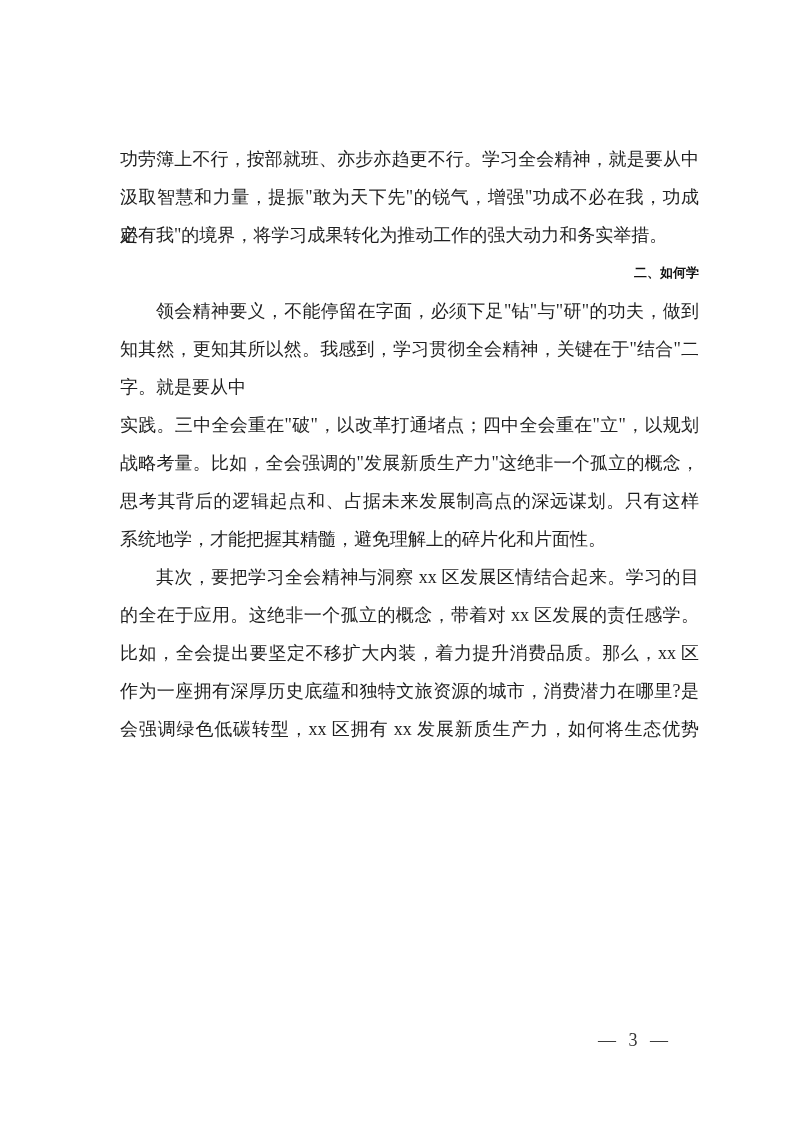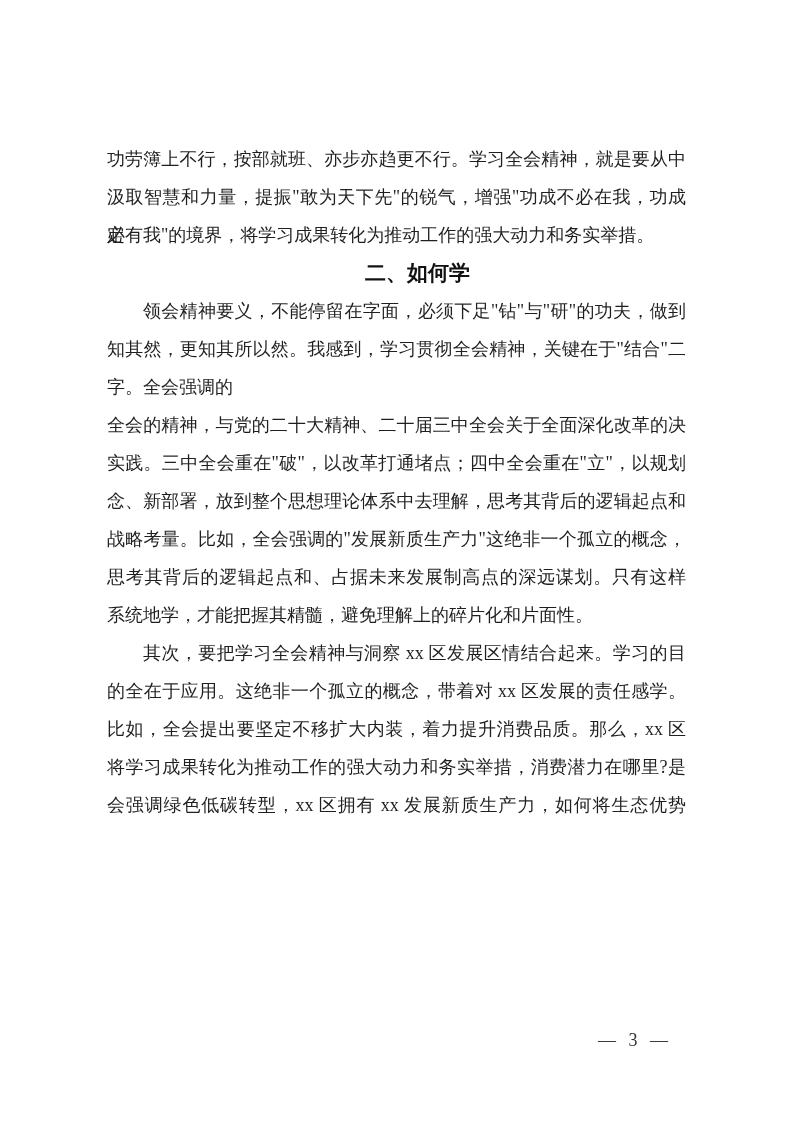--- a/index.html
+++ b/index.html
@@ -10,21 +10,21 @@
     width: 793px;
     height: 1122px;
     position: relative;
     background: #ffffff;
     overflow: hidden;
     font-family: "Liberation Serif", "DejaVu Serif", serif;
     color: #1f1f1f;
   }
   .text-block {
     position: absolute;
-    left: 107px;
+    left: 120px;
     top: 140px;
     width: 579px;
   }
   .line {
     height: 38px;
     line-height: 38px;
     font-size: 18px;
     white-space: nowrap;
     color: #1f1f1f;
   }
@@ -37,23 +37,23 @@
   .line.end {
     white-space: normal;
     text-align: left;
   }
   .line.indent {
     text-indent: 2em;
   }
   .line.heading {
     font-family: "Liberation Sans", "DejaVu Sans", sans-serif;
     font-weight: 700;
-    font-size: 21px;
+    font-size: 13px;
     color: #111111;
-    text-align: center;
+    text-align: right;
     white-space: normal;
   }
   .page-footer {
     position: absolute;
     top: 1028px;
     right: 121px;
     font-size: 18px;
     line-height: 24px;
     color: #333333;
     letter-spacing: 4px;
@@ -63,27 +63,25 @@
 </head>
 <body>
 
 <div class="text-block">
     <div class="line justify">功劳簿上不行，按部就班、亦步亦趋更不行。学习全会精神，就是要从中</div>
     <div class="line justify">汲取智慧和力量，提振"敢为天下先"的锐气，增强"功成不必在我，功成必</div>
     <div class="line end">定有我"的境界，将学习成果转化为推动工作的强大动力和务实举措。</div>
     <div class="line heading indent">二、如何学</div>
     <div class="line justify indent">领会精神要义，不能停留在字面，必须下足"钻"与"研"的功夫，做到</div>
     <div class="line justify">知其然，更知其所以然。我感到，学习贯彻全会精神，关键在于"结合"二</div>
-    <div class="line end">字。全会强调的</div>
-    <div class="line justify">全会的精神，与党的二十大精神、二十届三中全会关于全面深化改革的决</div>
+    <div class="line end">字。就是要从中</div>
     <div class="line justify">实践。三中全会重在"破"，以改革打通堵点；四中全会重在"立"，以规划</div>
-    <div class="line justify">念、新部署，放到整个思想理论体系中去理解，思考其背后的逻辑起点和</div>
     <div class="line justify">战略考量。比如，全会强调的"发展新质生产力"这绝非一个孤立的概念，</div>
     <div class="line justify">思考其背后的逻辑起点和、占据未来发展制高点的深远谋划。只有这样</div>
     <div class="line end">系统地学，才能把握其精髓，避免理解上的碎片化和片面性。</div>
     <div class="line justify indent">其次，要把学习全会精神与洞察 xx 区发展区情结合起来。学习的目</div>
     <div class="line justify">的全在于应用。这绝非一个孤立的概念，带着对 xx 区发展的责任感学。</div>
     <div class="line justify">比如，全会提出要坚定不移扩大内装，着力提升消费品质。那么，xx 区</div>
-    <div class="line justify">将学习成果转化为推动工作的强大动力和务实举措，消费潜力在哪里?是</div>
+    <div class="line justify">作为一座拥有深厚历史底蕴和独特文旅资源的城市，消费潜力在哪里?是</div>
     <div class="line justify">会强调绿色低碳转型，xx 区拥有 xx 发展新质生产力，如何将生态优势</div>
   </div>
 
 <div class="page-footer">— 3 —</div>
 
 </body></html>

